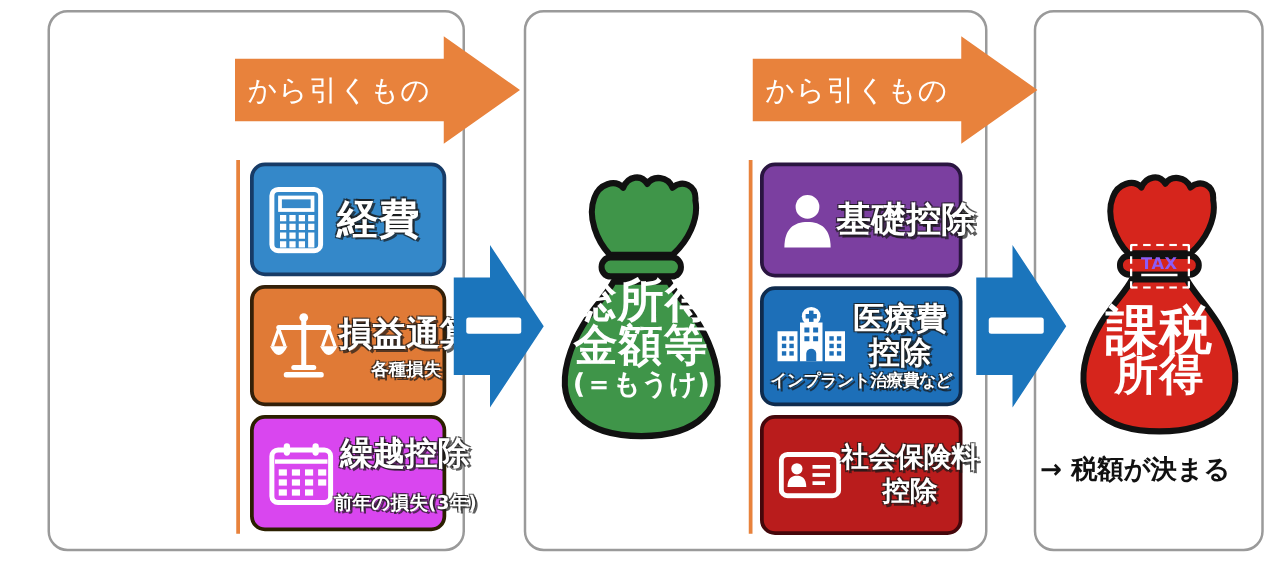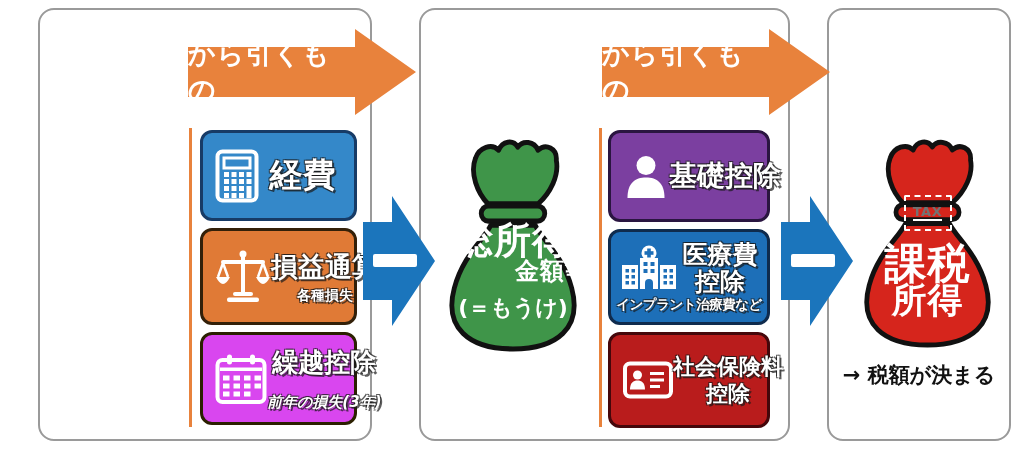--- a/index.html
+++ b/index.html
@@ -16,21 +16,21 @@
   #panel-taxable { left:827px; top:8px; width:184px; height:433px; }
 
   
   .oarrow { position:absolute; width:228px; height:94px; z-index:6; }
   #oarrow1 { left:188px; top:25px; }
   #oarrow2 { left:602px; top:25px; }
   .oarrow svg { position:absolute; left:0; top:0; }
   .oarrow-label {
     position:absolute; left:0; top:0; width:167px; height:94px;
     display:flex; align-items:center; justify-content:center;
-    color:#fff; font-size:27px; font-weight:bold; letter-spacing:1px;
+    color:#fff; font-size:23px; font-weight:normal; letter-spacing:1px;
   }
 
   
   .barrow { position:absolute; width:76px; height:134px; z-index:7; }
   #barrow1 { left:361px; top:194px; }
   #barrow2 { left:779px; top:194px; }
 
   
   .vline { position:absolute; top:128px; width:3px; height:299px; background:#E8823C; z-index:2; }
   #vline1 { left:189px; }
@@ -41,31 +41,31 @@
   #bag-income  { left:24px;  top:133px; width:150px; height:213px; }
   #bag-gross   { left:436px; top:139px; width:154px; height:215px; }
   #bag-taxable { left:851px; top:139px; width:153px; height:211px; }
   .bag svg { position:absolute; left:0; top:0; width:100%; height:100%; }
   .bag-line {
     position:absolute; left:0; width:100%; text-align:center;
     color:#fff; font-weight:bold; line-height:1.1; letter-spacing:1px;
   }
   #bag-income .l1 { top:114px; font-size:46px; }
   #bag-gross .l1 { top:82px;  font-size:37px; }
-  #bag-gross .l2 { top:119px; font-size:24px;text-align:right; }
+  #bag-gross .l2 { top:119px; font-size:35px; }
   #bag-gross .l3 { top:157px; font-size:22px; letter-spacing:0; }
   #bag-taxable .l1 { top:102px; font-size:42px; }
   #bag-taxable .l2 { top:142px; font-size:35px; }
   .stamp {
     position:absolute; top:56px; left:50%; transform:translateX(-50%);
     width:48px; height:36px; border:2px dashed #fff; border-radius:2px;
     display:flex; align-items:center; justify-content:center;
   }
   .stamp span {
-    color:#737373; font-size:13px; font-weight:bold; letter-spacing:0.5px;
+    color:#8b5cf6; font-size:13px; font-weight:bold; letter-spacing:0.5px;
     border-bottom:2px solid #fff; padding-bottom:1px; line-height:1;
   }
 
   
   .card {
     position:absolute; border-radius:12px; display:flex; align-items:center;
     color:#fff; z-index:3; padding:0 8px 0 12px;
   }
   .card-icon { flex:0 0 auto; display:flex; align-items:center; }
   .card-body { flex:1; display:flex; flex-direction:column; align-items:center; justify-content:center;text-align:center; }
@@ -74,35 +74,35 @@
     text-shadow:-1px -1px 0 rgba(25,25,25,.7), 1px -1px 0 rgba(25,25,25,.7),
                 -1px 1px 0 rgba(25,25,25,.7), 2px 2px 0 rgba(25,25,25,.7);
   }
   #card-expense { left:200px; top:130px; width:157px; height:91px; background:#3488C9; border:3px solid #173B66; }
   #card-expense .card-title { font-size:33px; }
   #card-pl      { left:200px; top:228px; width:157px; height:97px; background:#E07A36; border:3px solid #332009; }
   #card-pl .card-title { font-size:27px; }
   #card-pl .card-sub   { font-size:14px; margin-top:2px; }
   #card-carry   { left:200px; top:332px; width:157px; height:93px; background:#d946ef; border:3px solid #2b2000; }
   #card-carry .card-title { font-size:26px; }
-  #card-carry .card-sub   { font-size:15px; margin-top:13px;font-style:italic; }
+  #card-carry .card-sub   { font-size:15px; margin-top:13px; }
 
   #card-basic   { left:608px; top:130px; width:162px; height:92px; background:#7B3FA0; border:3px solid #2A1540; }
   #card-basic .card-title { font-size:28px; }
   #card-medical { left:608px; top:229px; width:162px; height:96px; background:#1D6FB8; border:3px solid #0F2B4D;
                   flex-direction:column; justify-content:center; padding:4px 4px; }
   .card-medical-top { display:flex; align-items:center; width:100%; padding-left:6px; }
   #card-medical .card-title { font-size:25px; line-height:1.1; }
   #card-medical .card-sub { font-size:13.5px; margin-top:0; letter-spacing:-0.5px; }
   #card-social  { left:608px; top:332px; width:162px; height:96px; background:#b91c1c; border:3px solid #45070B; }
   #card-social .card-title { font-size:22px; line-height:1.25; }
 
   
   #tax-note {
-    position:absolute; left:832px; top:361px; width:174px; text-align:center;
+    position:absolute; left:832px; top:361px; width:174px; 
     font-size:21px; font-weight:bold; color:#111; white-space:nowrap; z-index:3;
   }
 </style>
 </head>
 <body>
 
 <div class="stage">
 
   <div class="panel" id="panel-income"></div>
   <div class="panel" id="panel-gross"></div>

